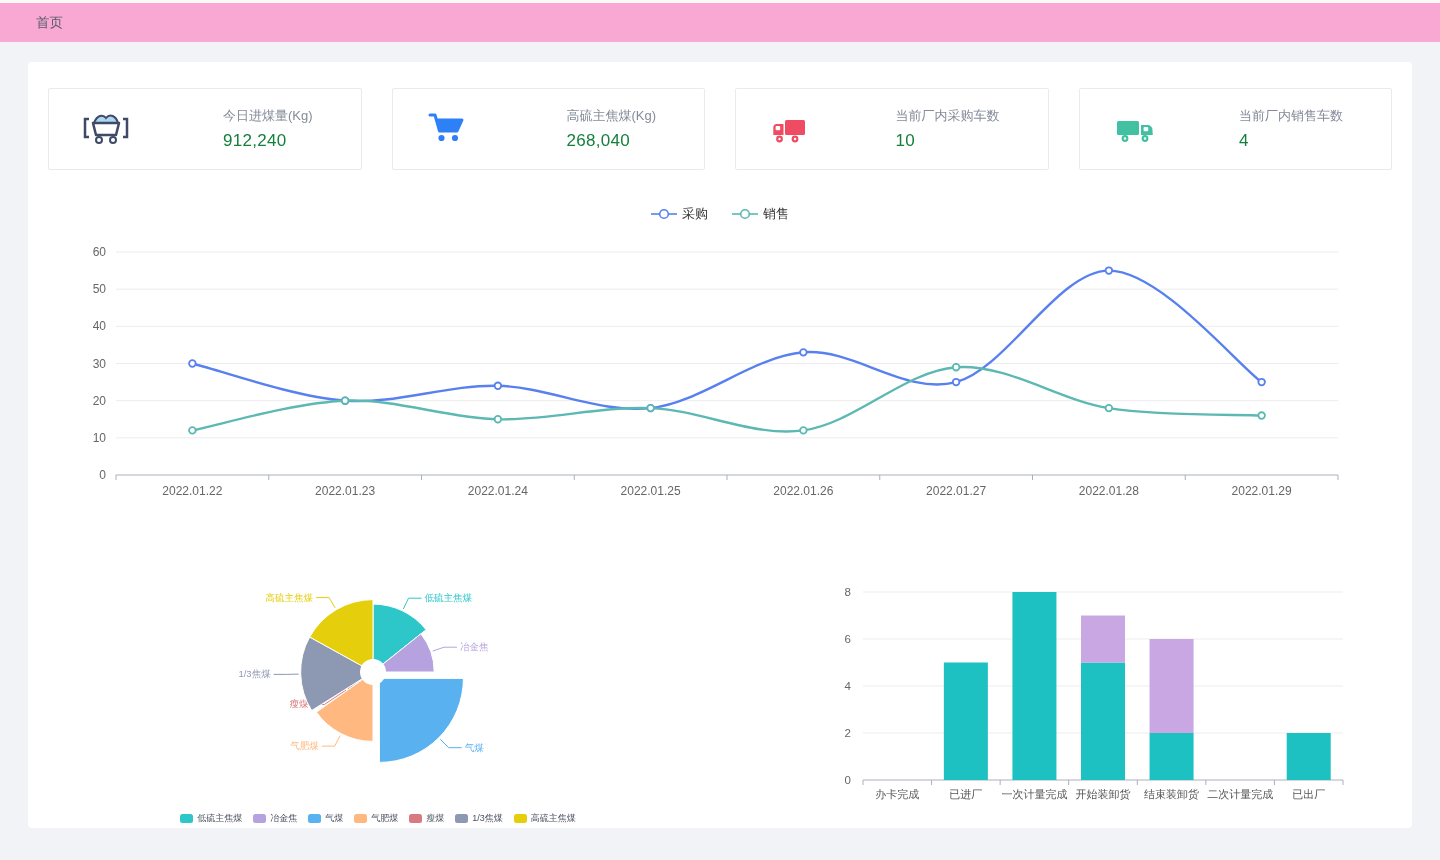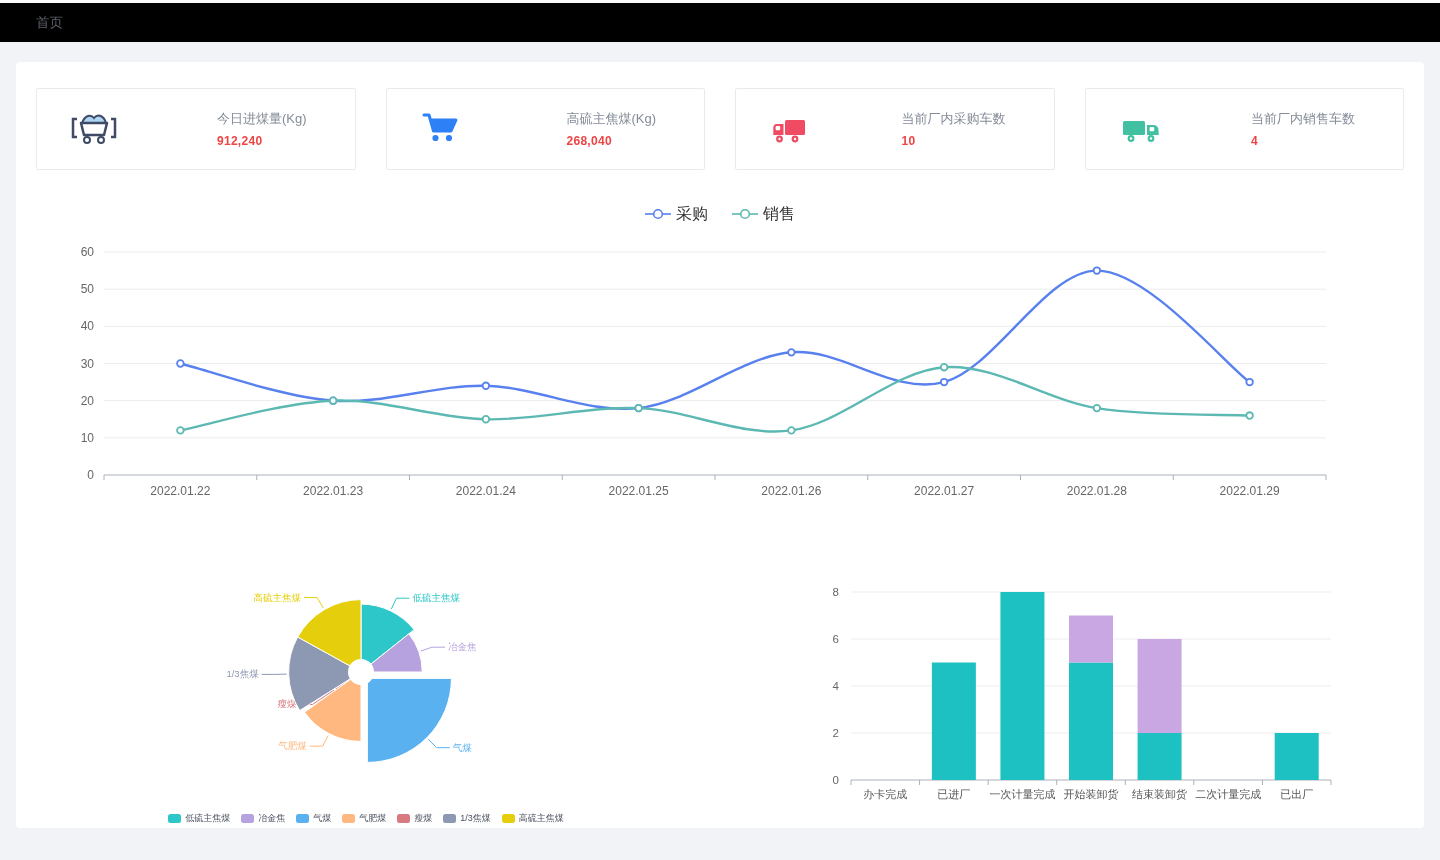--- a/index.html
+++ b/index.html
@@ -3,40 +3,40 @@
 <meta charset="utf-8">
 <style>
   html,body{margin:0;padding:0;}
   body{
     width:1440px;height:860px;
     background:#f1f3f6;
     font-family:"Liberation Sans", sans-serif;
     overflow:hidden;
   }
   .topbar{
-    background:#000000;height:42px;display:flex;align-items:center;
+    background:#f9a8d4;height:42px;display:flex;align-items:center;
     padding-left:36px;border-top:3px solid #fafafa;box-sizing:border-box;
   }
   .breadcrumb{font-size:13.5px;color:#5a5e66;cursor:pointer;}
   .panel{
-    background:#fff;margin:20px 16px;border-radius:4px;
+    background:#fff;margin:20px 28px;border-radius:4px;
     box-sizing:border-box;padding:26px 20px 14px;height:766px;
   }
   .stats{display:flex;gap:30px;}
   .stat-card{
     flex:1;border:1px solid #e8eaec;border-radius:2px;height:82px;
     display:flex;align-items:center;box-sizing:border-box;background:#fff;
   }
   .stat-icon{margin-left:34px;display:flex;align-items:center;}
   .stat-text{margin-left:auto;margin-right:48px;}
   .stat-label{font-size:13px;color:#848b98;margin-bottom:6px;}
-  .stat-value{font-size:12px;font-weight:bold;color:#ef4444;letter-spacing:.3px;}
+  .stat-value{font-size:17px;font-weight:normal;color:#15803d;letter-spacing:.3px;}
   .line-block{margin-top:34px;}
   #line-legend{display:flex;justify-content:center;gap:24px;align-items:center;height:20px;margin-bottom:6px;}
-  .legend-item{display:flex;align-items:center;gap:5px;font-size:16px;color:#333;cursor:pointer;}
+  .legend-item{display:flex;align-items:center;gap:5px;font-size:13px;color:#333;cursor:pointer;}
   .bottom{display:flex;margin-top:48px;}
   .pie-col{margin-left:20px;width:620px;}
   #pie-legend{display:flex;justify-content:center;align-items:center;gap:11px;margin-top:2px;}
   .pie-legend-item{display:flex;align-items:center;gap:4px;font-size:9px;color:#4a5160;cursor:pointer;}
   .swatch{width:13px;height:9px;border-radius:2.5px;display:inline-block;}
   .bar-col{margin-left:100px;margin-top:14px;}
   svg text{font-family:"Liberation Sans", sans-serif;}
 </style>
 </head>
 <body>

